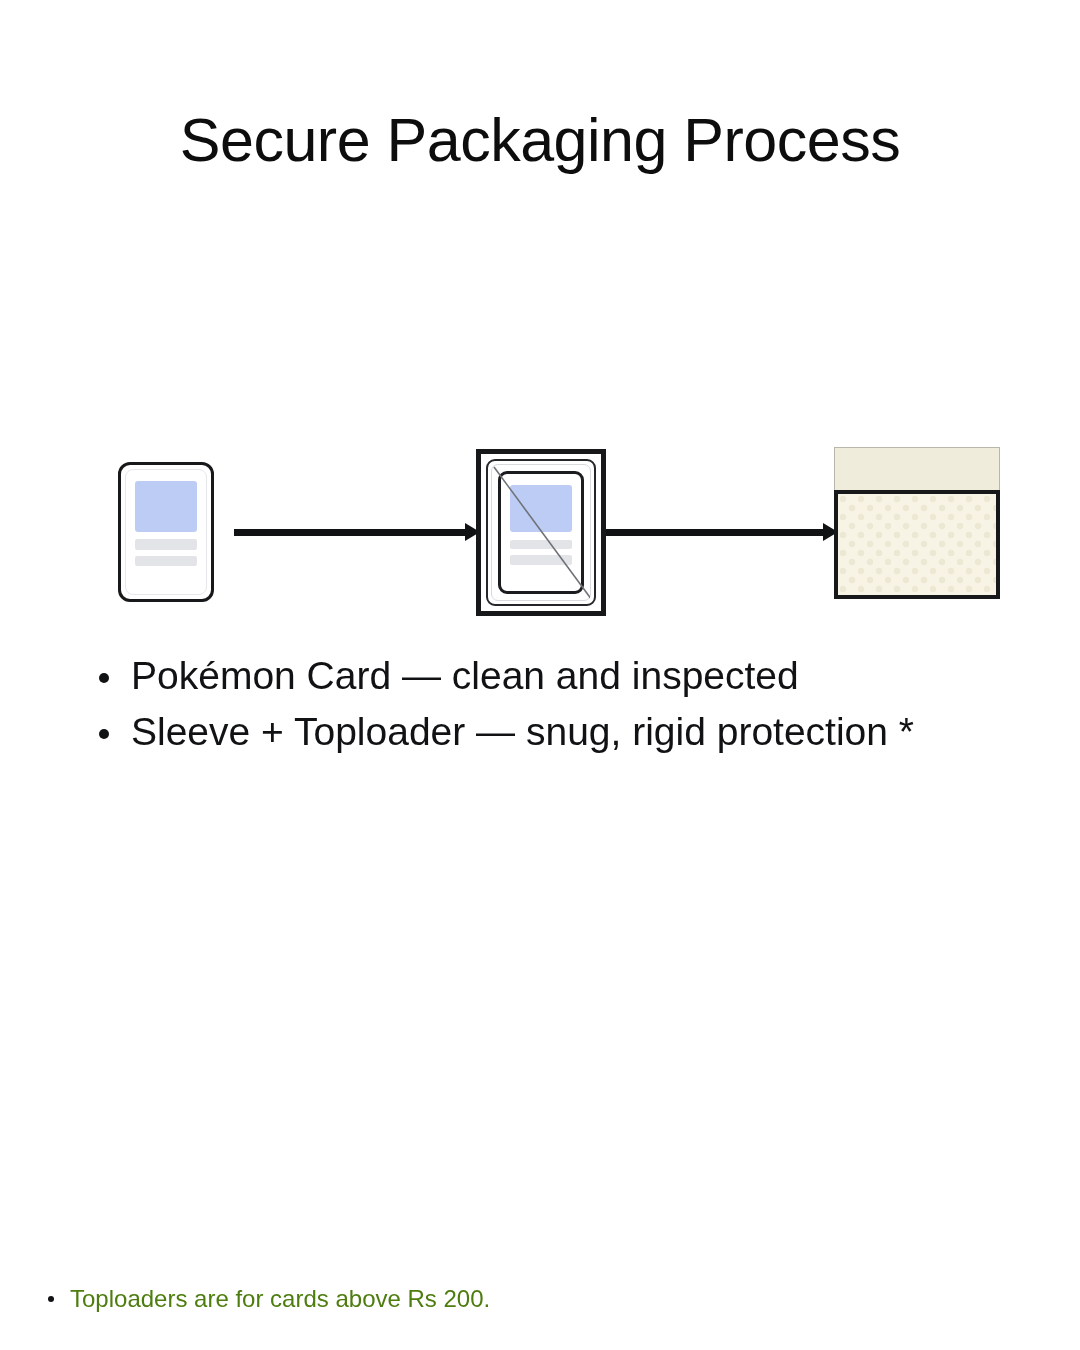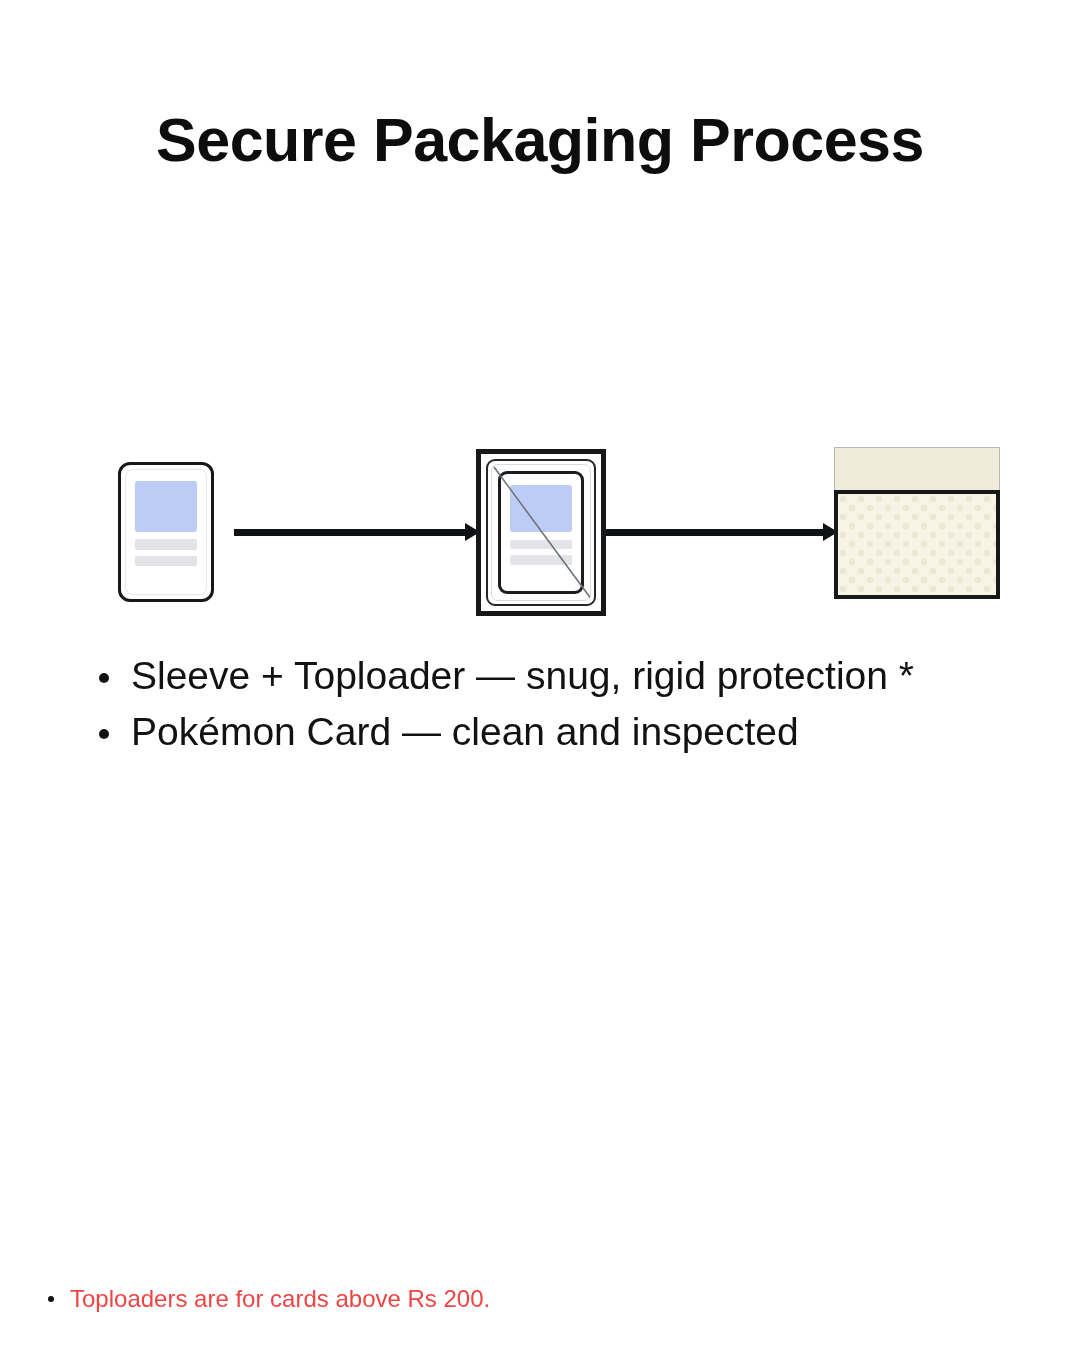--- a/index.html
+++ b/index.html
@@ -17,21 +17,21 @@
   }
 
   
   .slide-title {
     position: absolute;
     top: 104px;
     left: 0;
     width: 1080px;
     text-align: center;
     font-size: 61px;
-    font-weight: 700;
+    font-weight: 400;
     letter-spacing: -0.5px;
     color: #0d0d0d;
     line-height: 1.2;
   }
 
   
   .diagram {
     position: absolute;
     top: 430px;
     left: 0;
@@ -238,21 +238,21 @@
     width: 1000px;
     list-style: none;
     margin: 0;
     padding: 0;
   }
   .footnote li {
     position: relative;
     padding-left: 30px;
     font-size: 24px;
     line-height: 32px;
-    color: #ef4444;
+    color: #4d7c0f;
   }
   .footnote li::before {
     content: "";
     position: absolute;
     left: 8px;
     top: 13px;
     width: 6px;
     height: 6px;
     border-radius: 50%;
     background: #111214;
@@ -302,19 +302,19 @@
   <div class="mailer">
     <div class="mailer-flap"></div>
     <div class="mailer-body">
       <div class="bubbles"></div>
     </div>
   </div>
 
 </div>
 
 <ul class="bullet-list">
+  <li>Pokémon Card — clean and inspected</li>
   <li>Sleeve + Toploader — snug, rigid protection *</li>
-  <li>Pokémon Card — clean and inspected</li>
 </ul>
 
 <ul class="footnote">
   <li>Toploaders are for cards above Rs 200.</li>
 </ul>
 
 </body></html>

